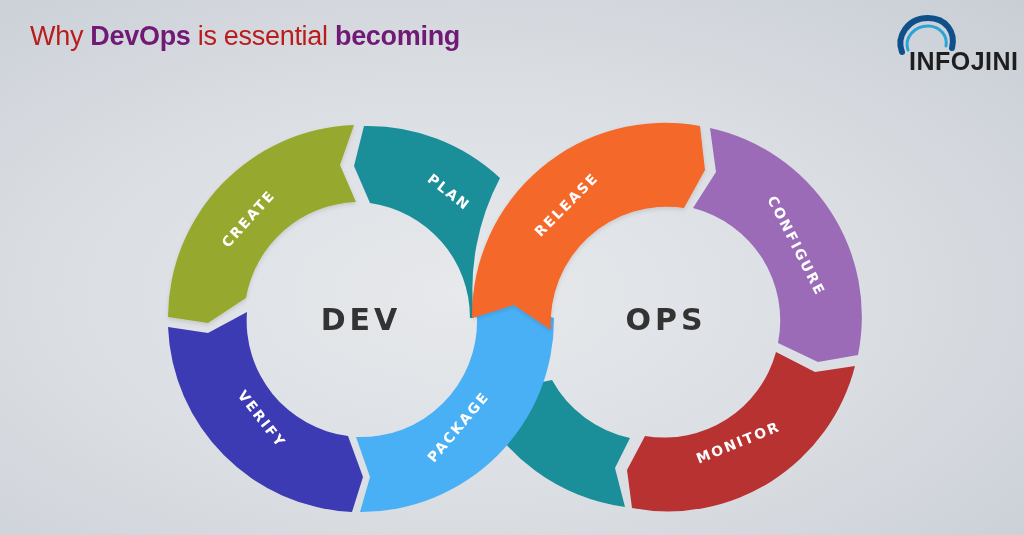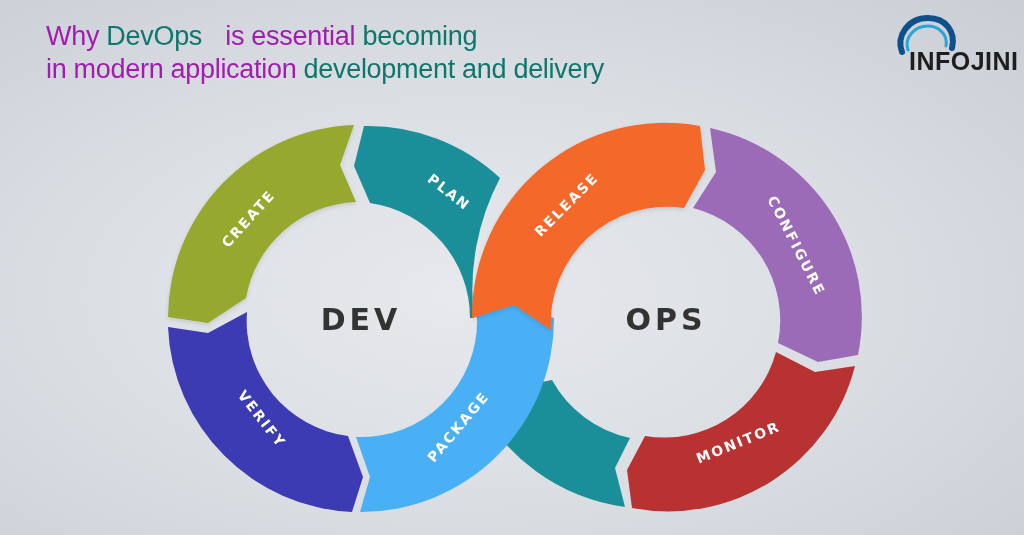--- a/index.html
+++ b/index.html
@@ -8,22 +8,22 @@
     background: radial-gradient(ellipse at 45% 55%, #e7e9ec 0%, #d9dde2 55%, #c9ced5 100%);
     font-family: "DejaVu Sans", sans-serif;
     position:relative;
   }
   .title {
     position:absolute; left:30px; top:20px;
     font-family: "Liberation Sans", sans-serif;
     font-size:27px; line-height:33px; color:#3c3c3c; font-weight:300;
     letter-spacing:-0.3px;
   }
-  .title .b { font-weight:400; color:#0f766e; }
-  .title .l { color:#a21caf;margin-left:16px; }
+  .title .b { font-weight:700; color:#701a75; }
+  .title .l { color:#b91c1c; }
   .logo { position:absolute; left:890px; top:14px; width:120px; height:60px; }
   .logo-text {
     position:absolute; left:909px; top:47px;
     font-family: "Liberation Sans", sans-serif; font-weight:700;
     font-size:25px; color:#1e1e1e; letter-spacing:0.5px;
   }
   svg.diagram { position:absolute; left:0; top:0; }
   .seg-label {
     font-family:"DejaVu Sans", sans-serif; font-weight:700; font-size:14px;
     fill:#ffffff; letter-spacing:2px;
@@ -32,23 +32,20 @@
     font-family:"DejaVu Sans", sans-serif; font-weight:700; font-size:30px;
     fill:#333333; letter-spacing:4px;
   }
 </style>
 </head>
 <body>
 
 <div class="title">
   <div>
     <span class="l">Why </span><span class="b">DevOps</span><span class="l"> is essential </span><span class="b">becoming</span>
-  </div>
-  <div>
-    <span class="l">in modern application </span><span class="b">development and delivery</span>
   </div>
 </div>
 
 <svg class="logo" viewBox="0 0 120 60" width="120" height="60">
   <g>
     <path d="M12 38 C6 22 18 4 38 4 C56 4 66 18 62 34" fill="none" stroke="#0f4f8a" stroke-width="6" stroke-linecap="round"></path>
     <path d="M18 36 C14 24 24 12 38 12 C50 12 58 22 56 32" fill="none" stroke="#2aa4d8" stroke-width="3" stroke-linecap="round"></path>
   </g>
 </svg>
 <div class="logo-text">INFOJINI</div>

